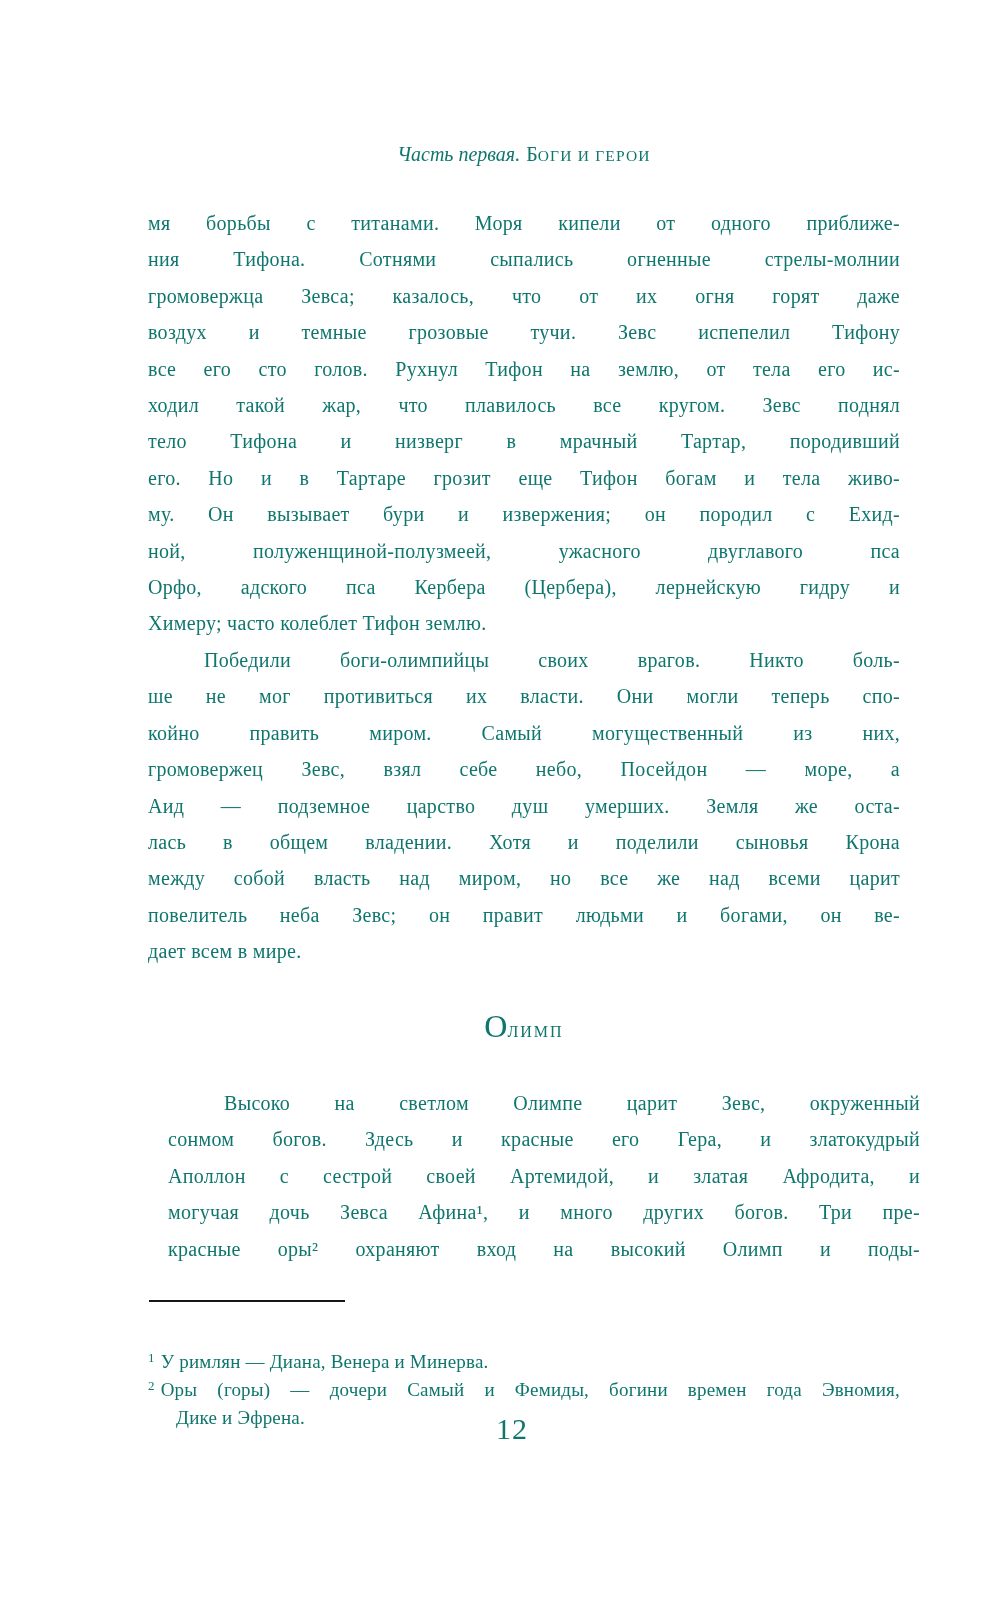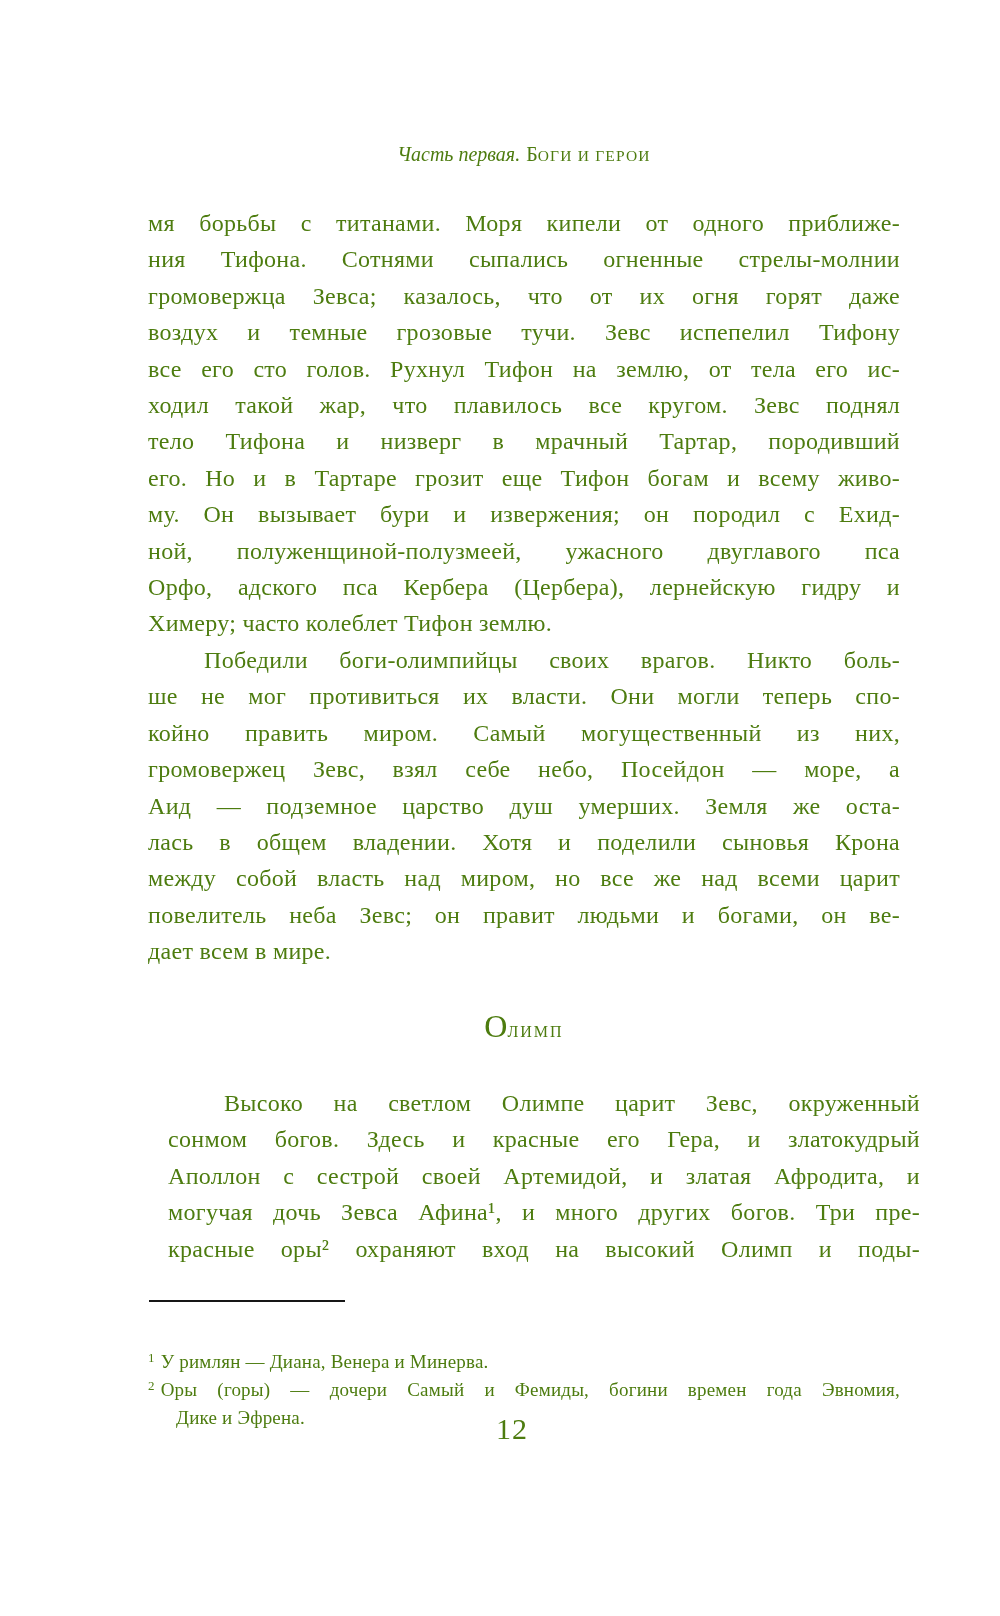--- a/index.html
+++ b/index.html
@@ -1,21 +1,21 @@
 <!DOCTYPE html>
 <html><head>
 <meta charset="utf-8">
 <style>
   html, body { margin: 0; padding: 0; background: #ffffff; }
   .page {
     position: relative;
     width: 1000px;
     height: 1616px;
     background: #ffffff;
-    color: #4d7c0f;
+    color: #0f766e;
     font-family: "Liberation Serif", "DejaVu Serif", serif;
     overflow: hidden;
   }
 
   
   .running-head {
     position: absolute;
     left: 148px; top: 143px; width: 752px;
     text-align: center;
     font-size: 20px;
@@ -26,21 +26,21 @@
   .rh-caps-rest {
     font-size: 15.5px;
     text-transform: uppercase;
     letter-spacing: 1.2px;
   }
 
   
   .text-col {
     position: absolute;
     left: 148px; width: 752px;
-    font-size: 24px;
+    font-size: 20px;
     line-height: 36.4px;
     letter-spacing: 0.3px;
   }
   #body-text   { top: 205px;  }
   #section-text{ top: 1085px; margin-left: 20px; }
 
   .line { min-height: 36.4px; }
   .line.j { text-align: justify; text-align-last: justify; }
   .line.l { text-align: left; }
   .line.first-indent { padding-left: 56px; }
@@ -97,21 +97,21 @@
   </div>
 
   <div class="text-col" id="body-text">
       <div class="line j">мя борьбы с титанами. Моря кипели от одного приближе-</div>
       <div class="line j">ния Тифона. Сотнями сыпались огненные стрелы-молнии</div>
       <div class="line j">громовержца Зевса; казалось, что от их огня горят даже</div>
       <div class="line j">воздух и темные грозовые тучи. Зевс испепелил Тифону</div>
       <div class="line j">все его сто голов. Рухнул Тифон на землю, от тела его ис-</div>
       <div class="line j">ходил такой жар, что плавилось все кругом. Зевс поднял</div>
       <div class="line j">тело Тифона и низверг в мрачный Тартар, породивший</div>
-      <div class="line j">его. Но и в Тартаре грозит еще Тифон богам и всему живо-</div>
+      <div class="line j">его. Но и в Тартаре грозит еще Тифон богам и тела живо-</div>
       <div class="line j">му. Он вызывает бури и извержения; он породил с Ехид-</div>
       <div class="line j">ной, полуженщиной-полузмеей, ужасного двуглавого пса</div>
       <div class="line j">Орфо, адского пса Кербера (Цербера), лернейскую гидру и</div>
       <div class="line l">Химеру; часто колеблет Тифон землю.</div>
       <div class="line j first-indent">Победили боги-олимпийцы своих врагов. Никто боль-</div>
       <div class="line j">ше не мог противиться их власти. Они могли теперь спо-</div>
       <div class="line j">койно править миром. Самый могущественный из них,</div>
       <div class="line j">громовержец Зевс, взял себе небо, Посейдон — море, а</div>
       <div class="line j">Аид — подземное царство душ умерших. Земля же оста-</div>
       <div class="line j">лась в общем владении. Хотя и поделили сыновья Крона</div>

